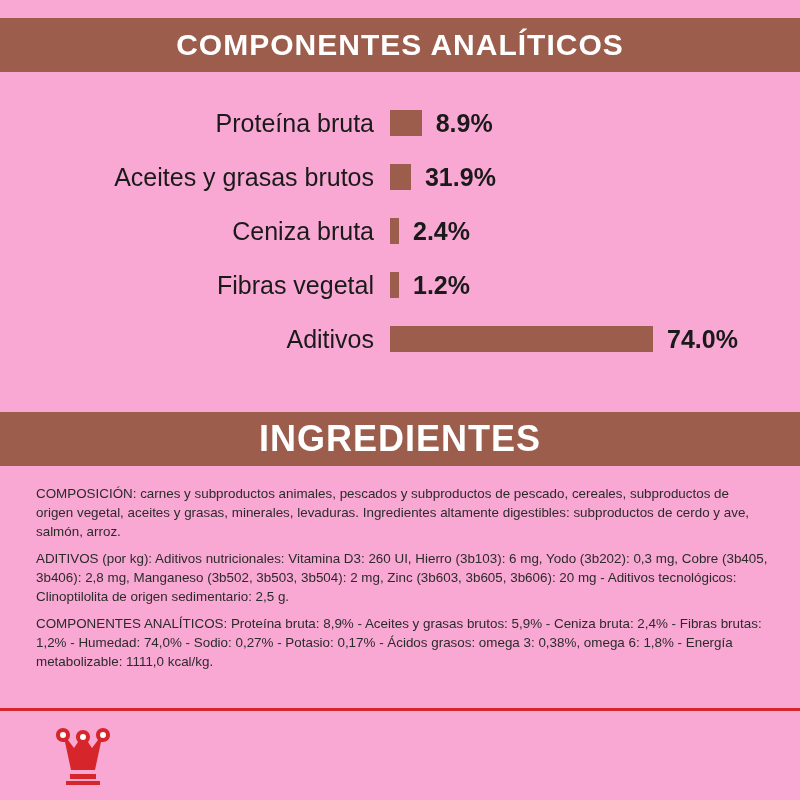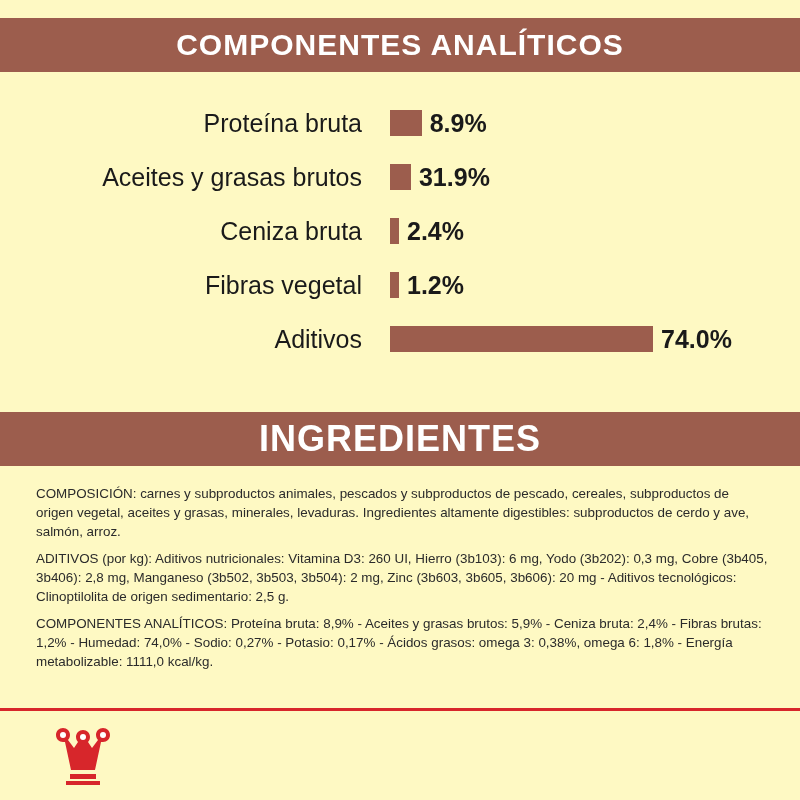--- a/index.html
+++ b/index.html
@@ -8,21 +8,21 @@
     padding: 0;
     width: 800px;
     height: 800px;
     background: #ffffff;
     font-family: "Liberation Sans", sans-serif;
   }
   .page {
     position: relative;
     width: 800px;
     height: 800px;
-    background: #fef9c3;
+    background: #f9a8d4;
     overflow: hidden;
   }
 
   
   .band {
     background: #9c5d4d;
     color: #ffffff;
     text-align: center;
     font-weight: bold;
     letter-spacing: 1px;
@@ -55,39 +55,39 @@
     height: 300px;
   }
   .row {
     display: flex;
     align-items: center;
     height: 54px;
   }
   .row-label {
     width: 390px;
     text-align: right;
-    padding-right: 28px;
+    padding-right: 16px;
     font-size: 25px;
     color: #1a1a1a;
     white-space: nowrap;
   }
   .row-barwrap {
     flex: 0 0 auto;
     display: flex;
     align-items: center;
   }
   .bar {
     height: 26px;
     background: #9c5d4d;
   }
   .row-value {
     font-size: 25px;
     font-weight: bold;
     color: #1a1a1a;
-    padding-left: 8px;
+    padding-left: 14px;
     white-space: nowrap;
   }
 
   
   .ingredients-text {
     position: absolute;
     left: 28px;
     top: 476px;
     width: 748px;
     font-size: 13.4px;

